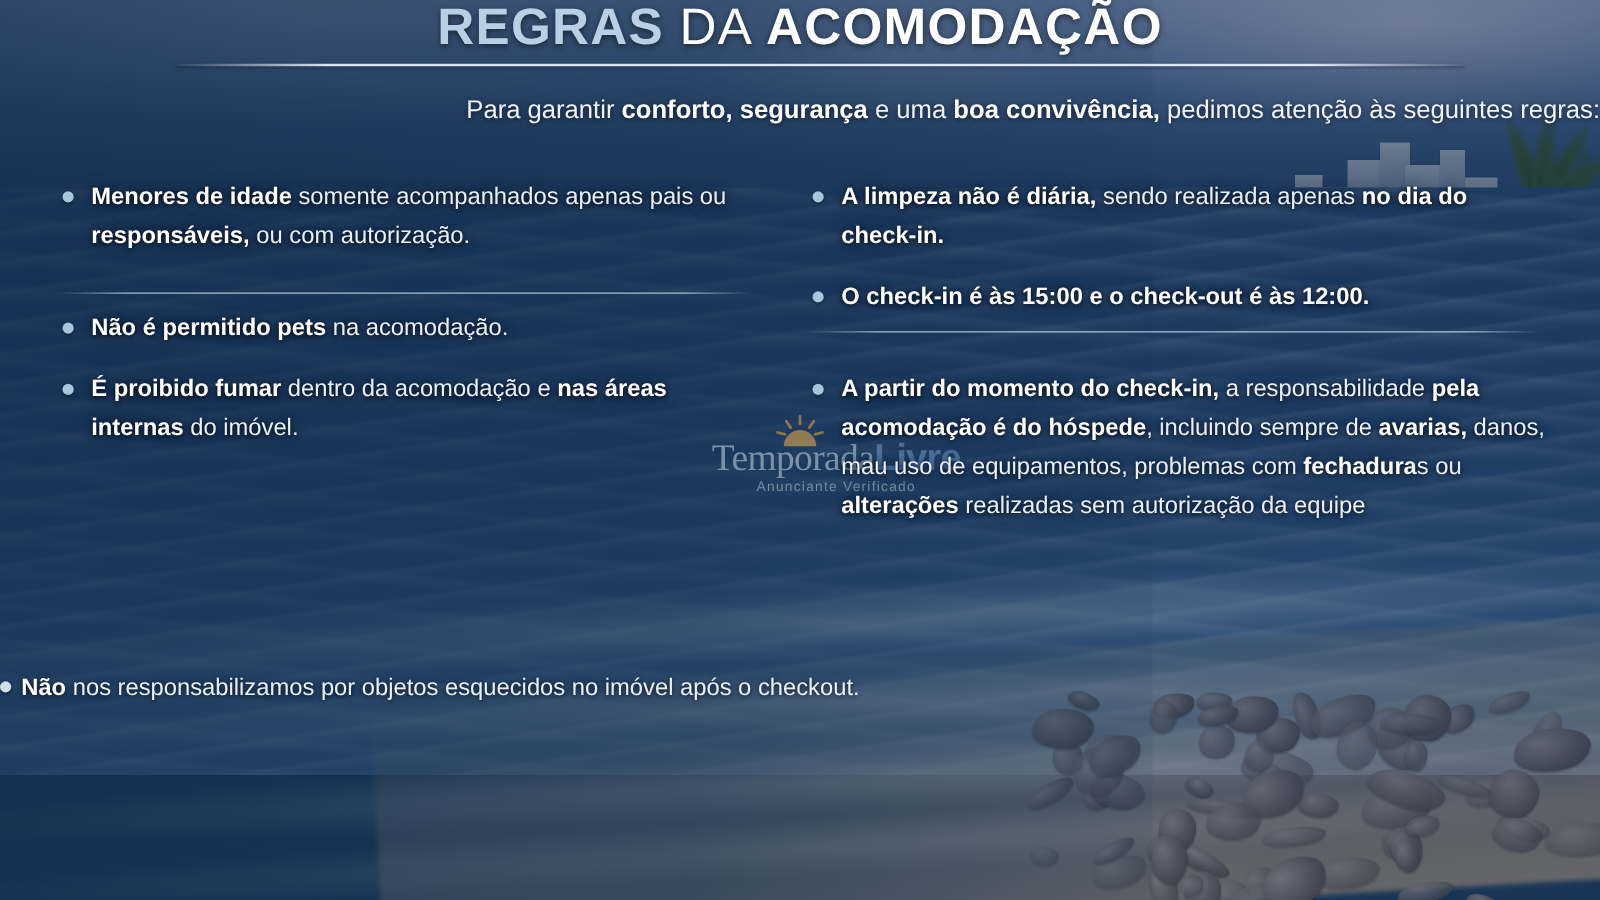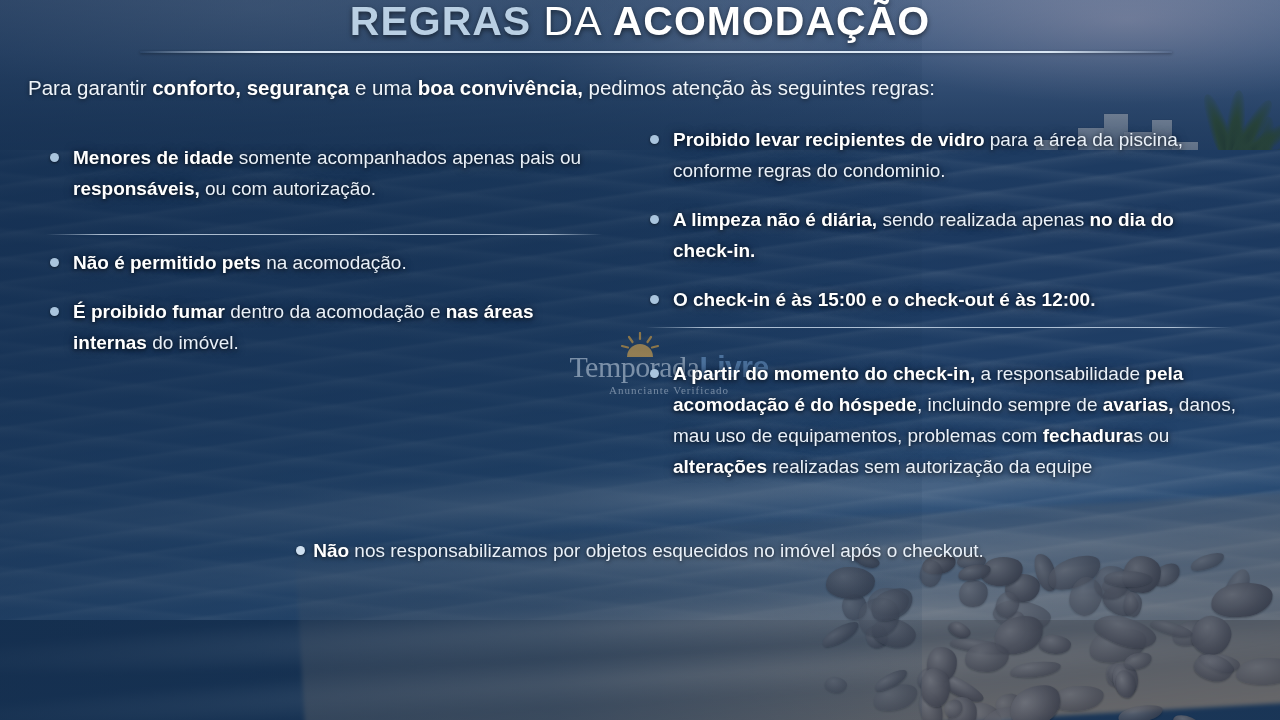--- a/index.html
+++ b/index.html
@@ -128,21 +128,21 @@
   }
   .wm-word {
     position: absolute; left: 0; top: 14px; width: 100%;
     font-size: 30px; letter-spacing: -0.5px; white-space: nowrap;
     font-family: "Liberation Serif", serif;
   }
   .wm-a { color: #c9d7e6; }
   .wm-b { color: #6f9ccd; font-weight: bold; font-family: "Liberation Sans", sans-serif; }
   .wm-sub {
     position: absolute; left: 0; top: 48px; width: 100%;
-    font-size: 11px; letter-spacing: 1px; color: #b9c7d8; font-family: Liberation Serif, serif;
+    font-size: 11px; letter-spacing: 1px; color: #b9c7d8;
   }
 
   
   .content { position: absolute; inset: 0; }
 
   .title {
     position: absolute; left: 0; top: -2px; width: 100%;
     text-align: center;
     font-size: 41px; font-weight: bold; letter-spacing: 1px;
     text-shadow: 0 2px 5px rgba(0,0,0,.55);
@@ -153,24 +153,23 @@
   .t-bold  { color: #ffffff; font-weight: bold; }
 
   .title-rule {
     position: absolute; left: 140px; top: 51px; width: 1032px; height: 2px;
     background: linear-gradient(90deg, rgba(255,255,255,0) 0%, rgba(226,238,250,.95) 12%, rgba(226,238,250,.95) 88%, rgba(255,255,255,0) 100%);
     box-shadow: 0 1px 3px rgba(0,0,0,.35);
   }
 
   .subtitle {
     position: absolute; left: 0; top: 76px; width: 100%;
-    text-align: left; font-size: 20.5px; color: #eef4fa;
+    text-align: right; font-size: 20.5px; color: #eef4fa;
     text-shadow: 0 1px 4px rgba(0,0,0,.6);
     white-space: nowrap;
-    padding-left: 28px;
   }
   .subtitle b { color: #ffffff; font-weight: bold; }
 
   
   .col { position: absolute; top: 124px; }
   .col-left  { left: 46px;  width: 560px; }
   .col-right { left: 646px; width: 590px; }
 
   .rule-item {
     position: relative;
@@ -191,21 +190,21 @@
 
   .divider {
     height: 1px; margin: 12px 4px 12px 0;
     background: linear-gradient(90deg, rgba(255,255,255,0) 0%, rgba(220,234,248,.75) 10%, rgba(220,234,248,.75) 90%, rgba(255,255,255,0) 100%);
   }
   .gap { height: 18px; }
 
   
   .final-rule {
     position: absolute; left: 0; top: 540px; width: 100%;
-    text-align: center; font-size: 19px; color: #e9f0f8;
+    text-align: left; font-size: 19px; color: #e9f0f8;
     text-shadow: 0 1px 4px rgba(0,0,0,.75);
     white-space: nowrap;
   }
   .final-rule b { color: #fff; font-weight: bold; }
   .final-dot {
     display: inline-block; width: 9px; height: 9px; border-radius: 50%;
     background: #cfe0f0; margin-right: 8px; vertical-align: 2px;
     box-shadow: 0 1px 3px rgba(0,0,0,.5);
   }
 
@@ -393,21 +392,20 @@
     <div class="col col-left" id="col-left">
         <div class="gap"></div>
         <div class="rule-item"><span class="dot"></span><b>Menores de idade</b><span> somente acompanhados apenas pais ou </span><b>responsáveis,</b><span> ou com autorização.</span></div>
         <div class="gap"></div>
         <div class="divider"></div>
         <div class="rule-item"><span class="dot"></span><b>Não é permitido pets</b><span> na acomodação.</span></div>
         <div class="gap"></div>
         <div class="rule-item"><span class="dot"></span><b>É proibido fumar</b><span> dentro da acomodação e </span><b>nas áreas internas</b><span> do imóvel.</span></div>
       </div>
     <div class="col col-right" id="col-right">
-        <div class="rule-item"><span class="dot"></span><b>Proibido levar recipientes de vidro</b><span> para a área da piscina, conforme regras do condominio.</span></div>
         <div class="gap"></div>
         <div class="rule-item"><span class="dot"></span><b>A limpeza não é diária,</b><span> sendo realizada apenas </span><b>no dia do check-in.</b></div>
         <div class="gap"></div>
         <div class="rule-item"><span class="dot"></span><b>O check-in é às 15:00 e o check-out é às 12:00.</b></div>
         <div class="divider"></div>
         <div class="gap"></div>
         <div class="rule-item"><span class="dot"></span><b>A partir do momento do check-in,</b><span> a responsabilidade </span><b>pela acomodação é do hóspede</b><span>, incluindo sempre de </span><b>avarias,</b><span> danos, mau uso de equipamentos, problemas com </span><b>fechadura</b><span>s ou </span><b>alterações</b><span> realizadas sem autorização da equipe</span></div>
       </div>
 
     <div class="final-rule">

